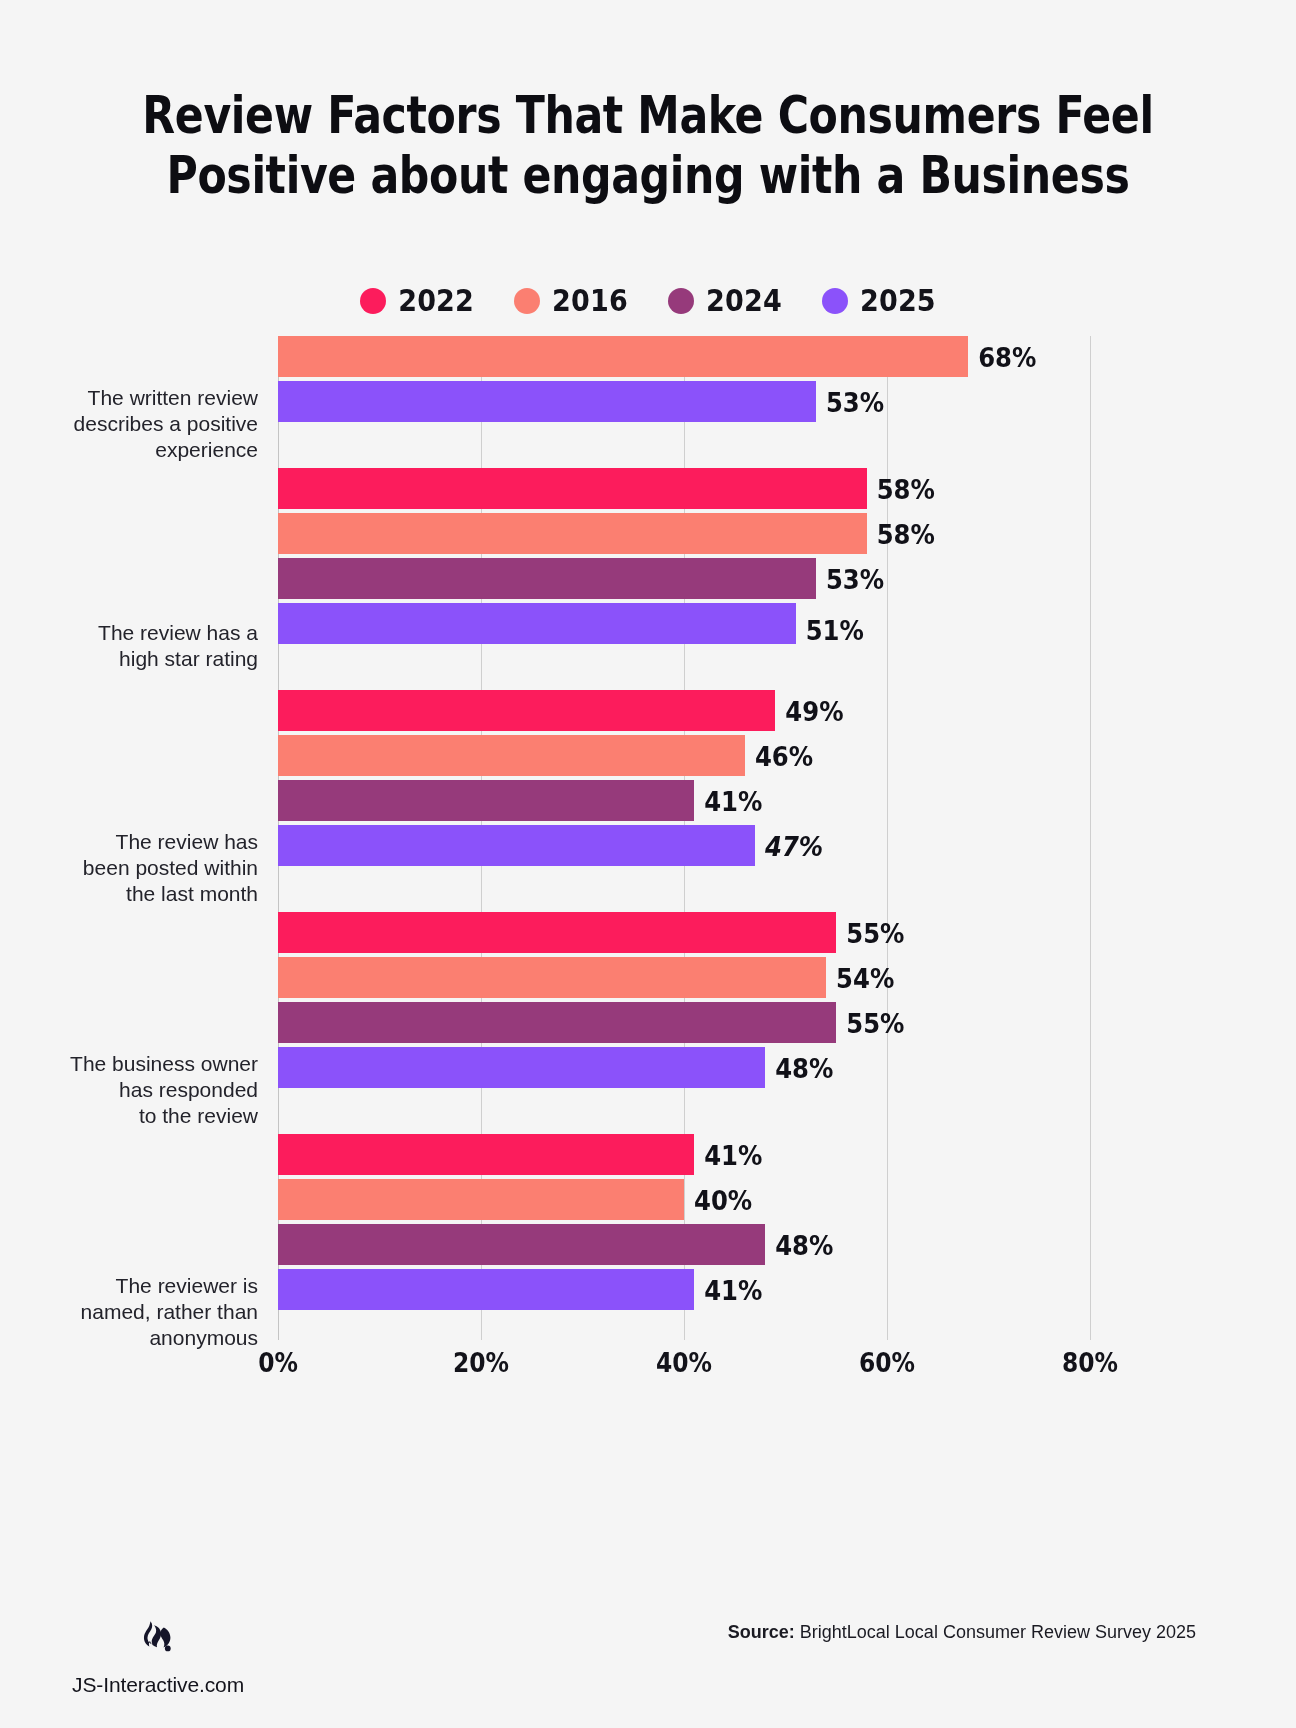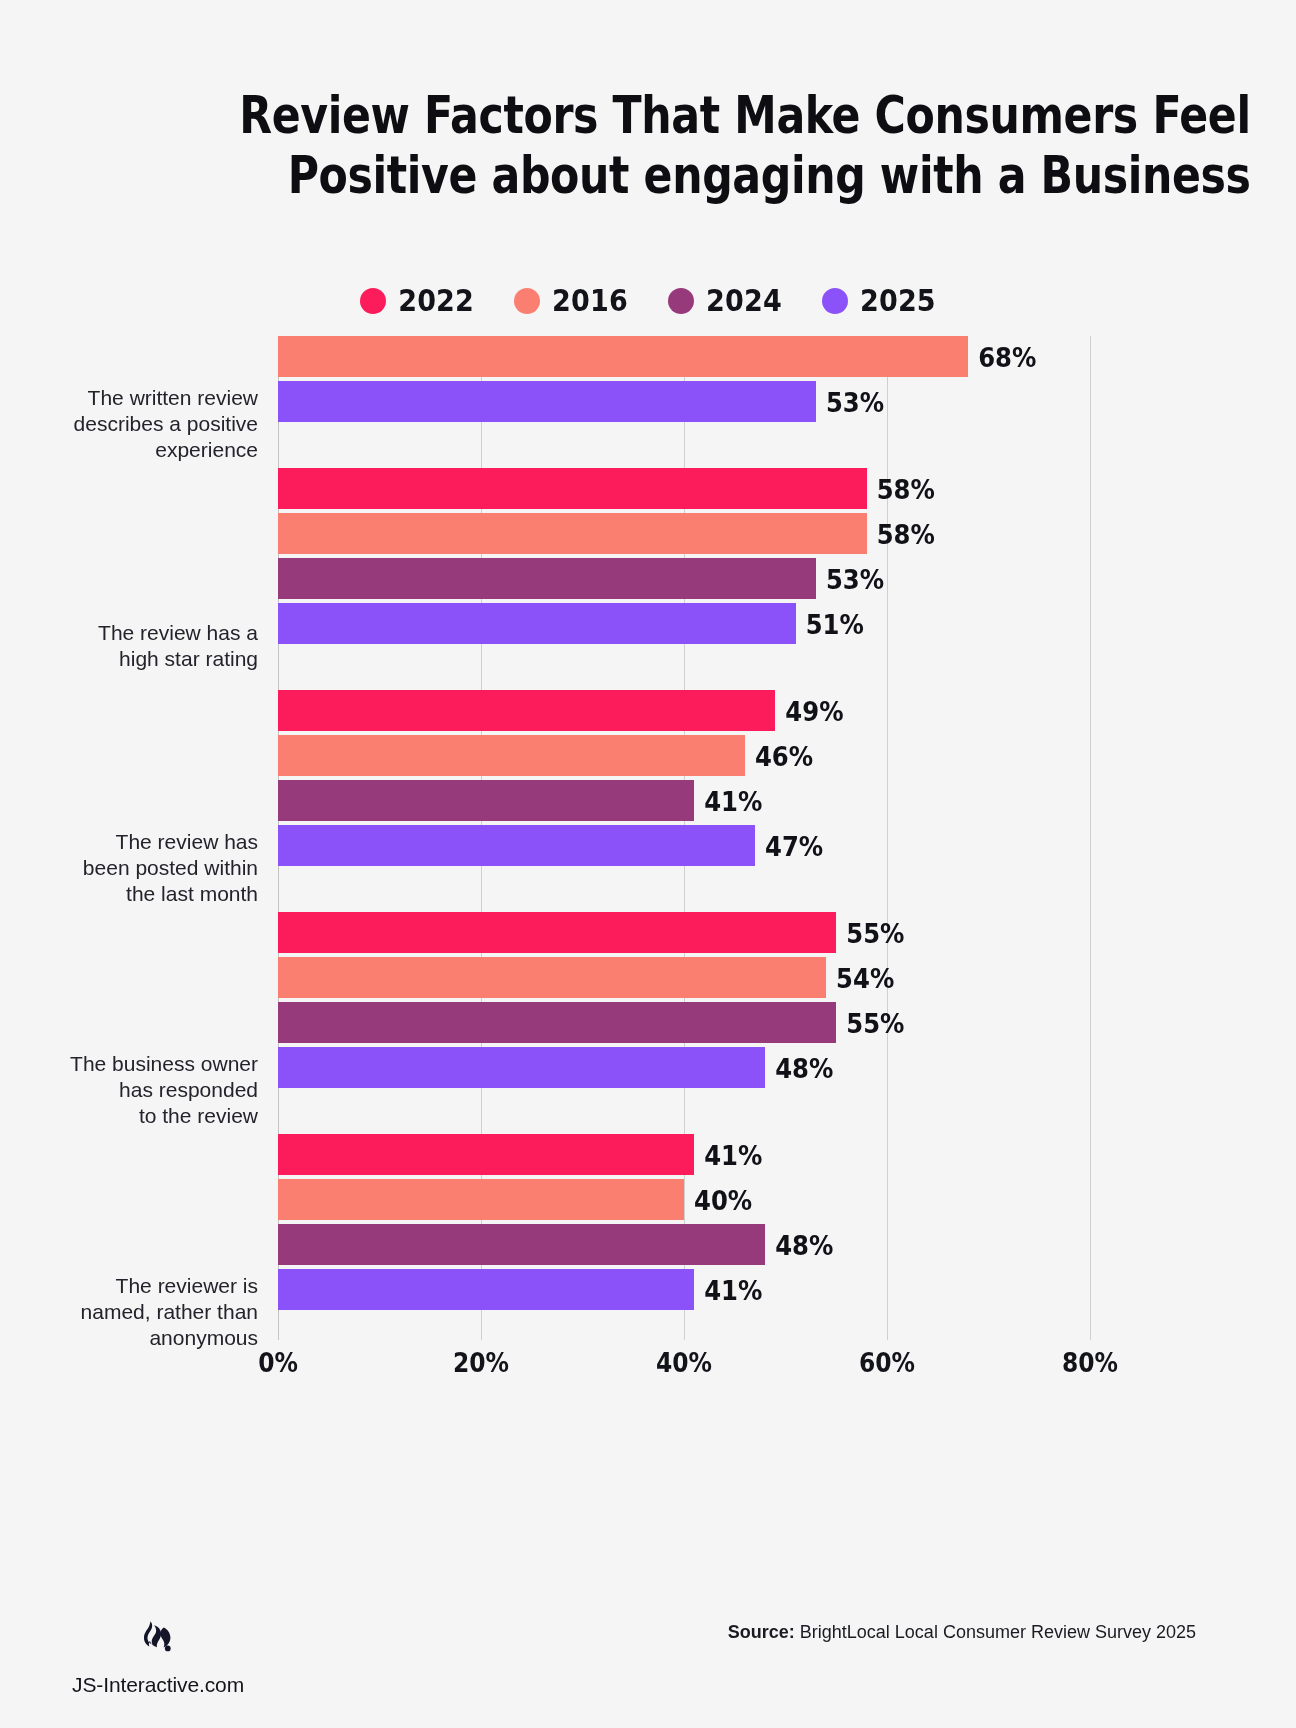--- a/index.html
+++ b/index.html
@@ -15,21 +15,21 @@
     overflow: hidden;
     position: relative;
   }
 
   
   .title-wrap {
     position: absolute;
     left: 0;
     top: 86px;
     width: 1296px;
-    text-align: right;
+    text-align: center;
   }
   .title {
     font-family: "Liberation Sans Narrow", "DejaVu Sans Condensed", "Liberation Sans", sans-serif;
     font-weight: bold;
     font-size: 51px;
     line-height: 60px;
     color: #0d0d12;
     letter-spacing: -0.4px;
     transform: scaleX(0.93);
     transform-origin: center top;
@@ -287,40 +287,40 @@
           <div class="bar-row">
             <div class="bar" title="2023: 58%" style="width: 72.5%; background: rgb(251, 127, 113);"></div>
             <div class="bar-value" style="left: 72.5%;">58%</div>
           </div>
           <div class="bar-row">
             <div class="bar" title="2024: 53%" style="width: 66.25%; background: rgb(150, 58, 123);"></div>
             <div class="bar-value" style="left: 66.25%;">53%</div>
           </div>
           <div class="bar-row">
             <div class="bar" title="2025: 51%" style="width: 63.75%; background: rgb(139, 82, 250);"></div>
-            <div class="bar-value" style="left: 63.75%;">51%</div>
+            <div class="bar-value" style="left: 63.75%; margin-top: 6px;">51%</div>
           </div>
           <div class="group-gap"></div>
         </div>
         <div class="group">
           <div class="bar-row">
             <div class="bar" title="2022: 49%" style="width: 61.25%; background: rgb(252, 28, 92);"></div>
             <div class="bar-value" style="left: 61.25%;">49%</div>
           </div>
           <div class="bar-row">
             <div class="bar" title="2023: 46%" style="width: 57.5%; background: rgb(251, 127, 113);"></div>
             <div class="bar-value" style="left: 57.5%;">46%</div>
           </div>
           <div class="bar-row">
             <div class="bar" title="2024: 41%" style="width: 51.25%; background: rgb(150, 58, 123);"></div>
             <div class="bar-value" style="left: 51.25%;">41%</div>
           </div>
           <div class="bar-row">
             <div class="bar" title="2025: 47%" style="width: 58.75%; background: rgb(139, 82, 250);"></div>
-            <div class="bar-value" style="left: 58.75%;">47%</div>
+            <div class="bar-value" style="left: 58.75%; font-style: italic;">47%</div>
           </div>
           <div class="group-gap"></div>
         </div>
         <div class="group">
           <div class="bar-row">
             <div class="bar" title="2022: 55%" style="width: 68.75%; background: rgb(252, 28, 92);"></div>
             <div class="bar-value" style="left: 68.75%;">55%</div>
           </div>
           <div class="bar-row">
             <div class="bar" title="2023: 54%" style="width: 67.5%; background: rgb(251, 127, 113);"></div>

